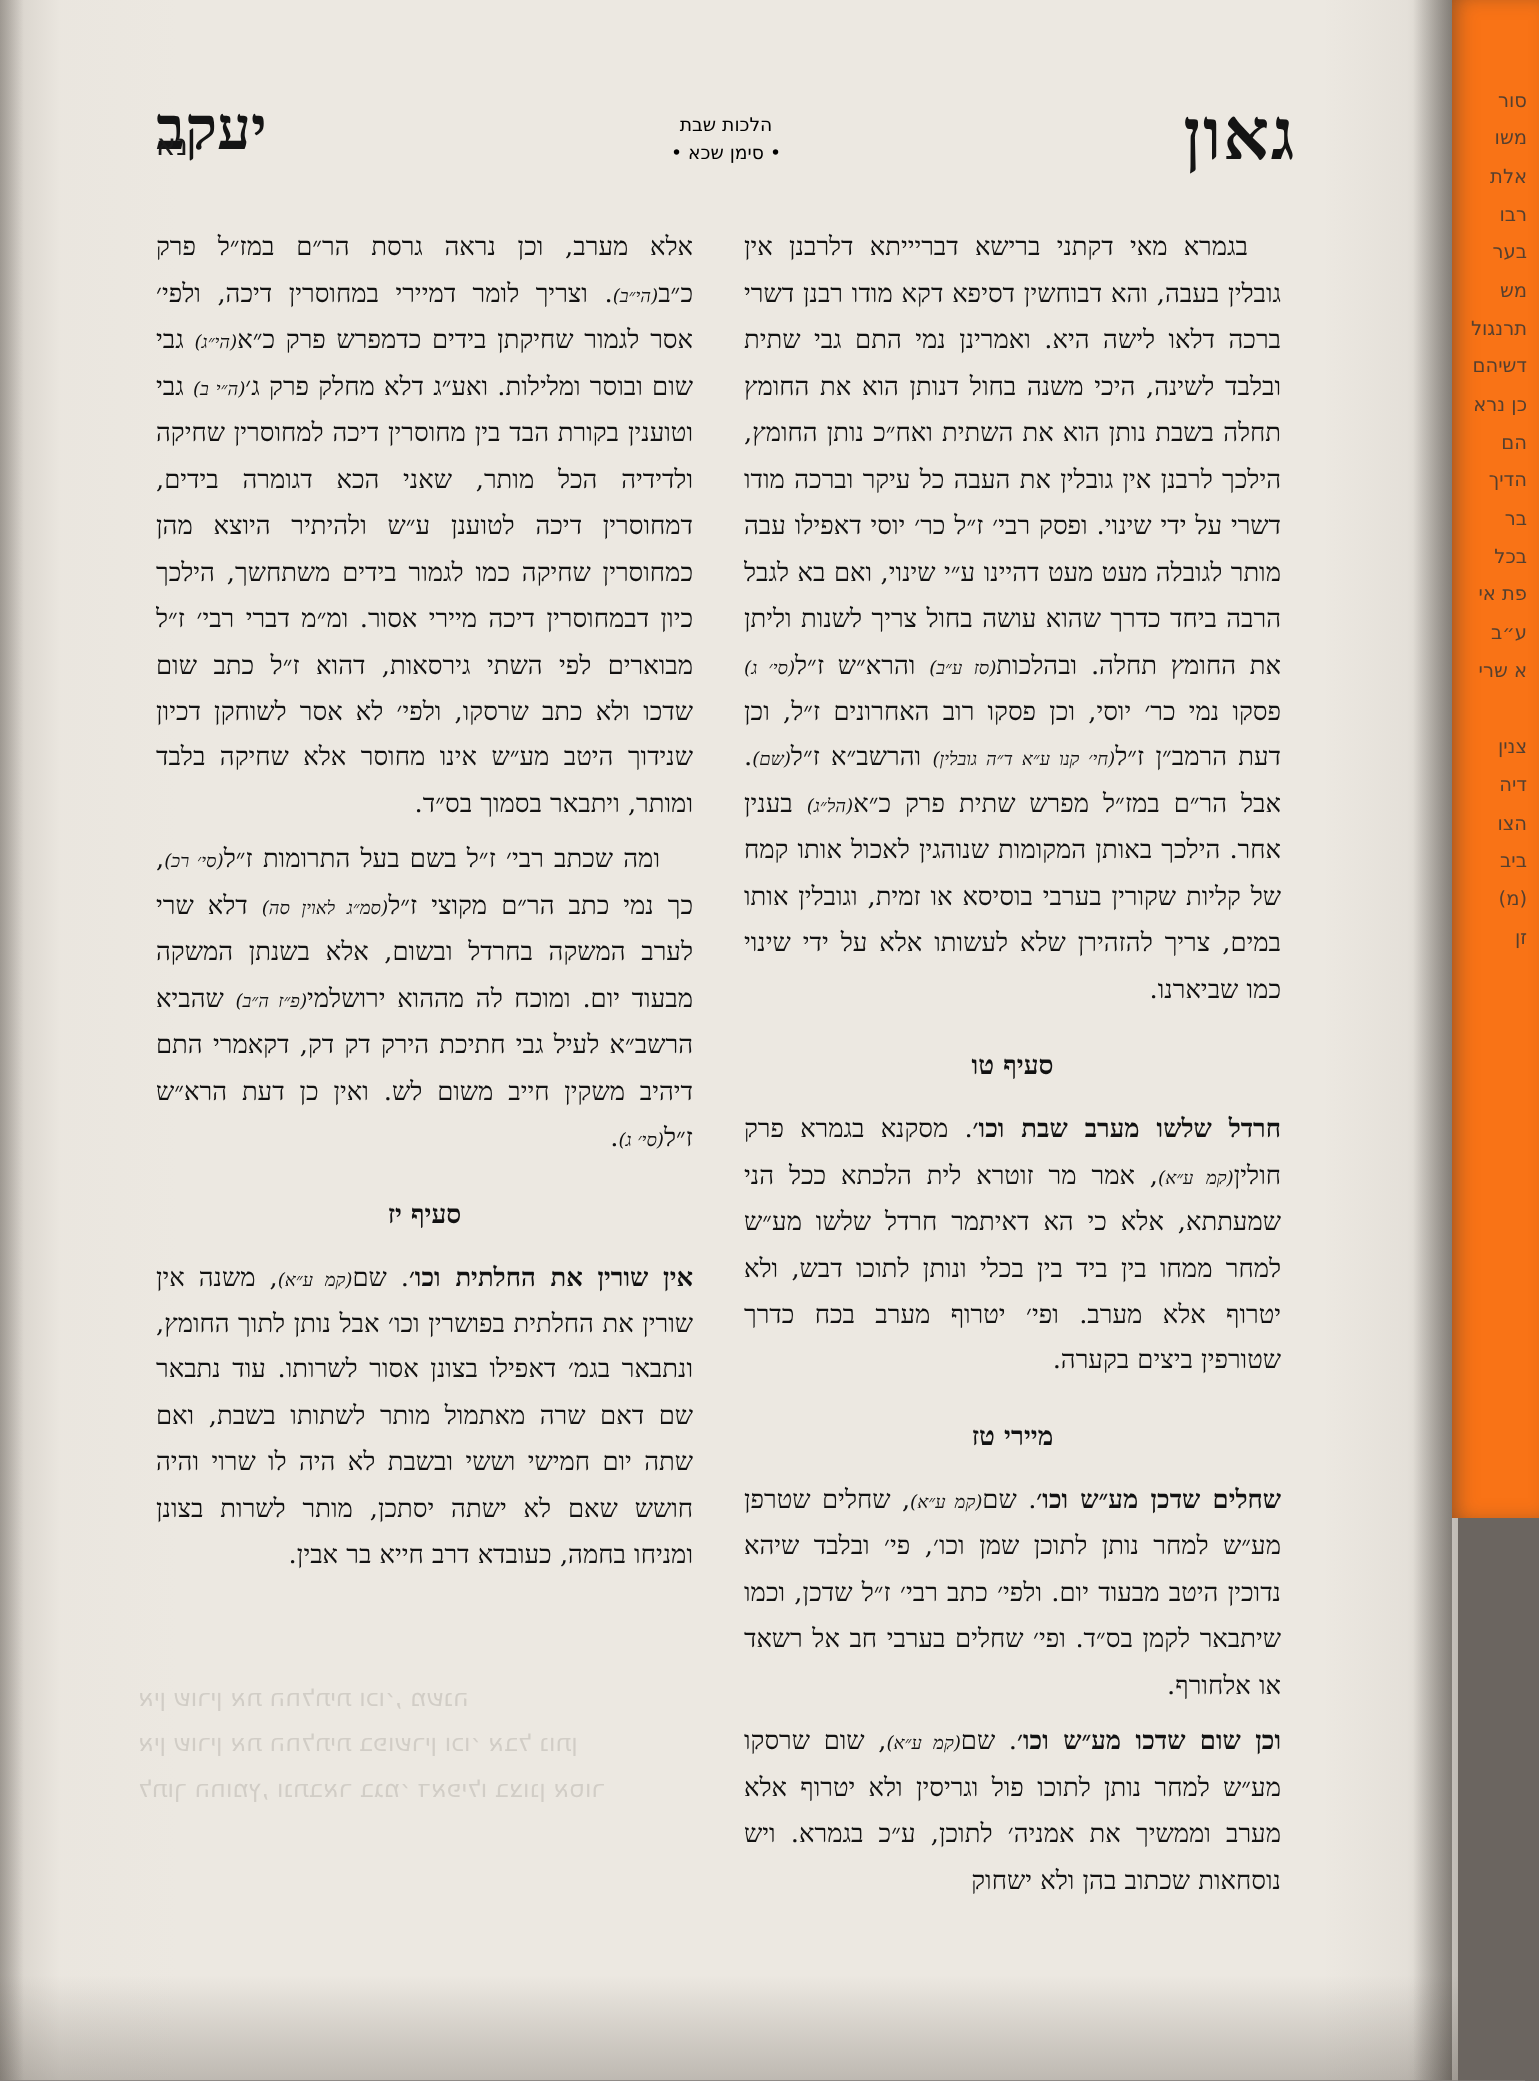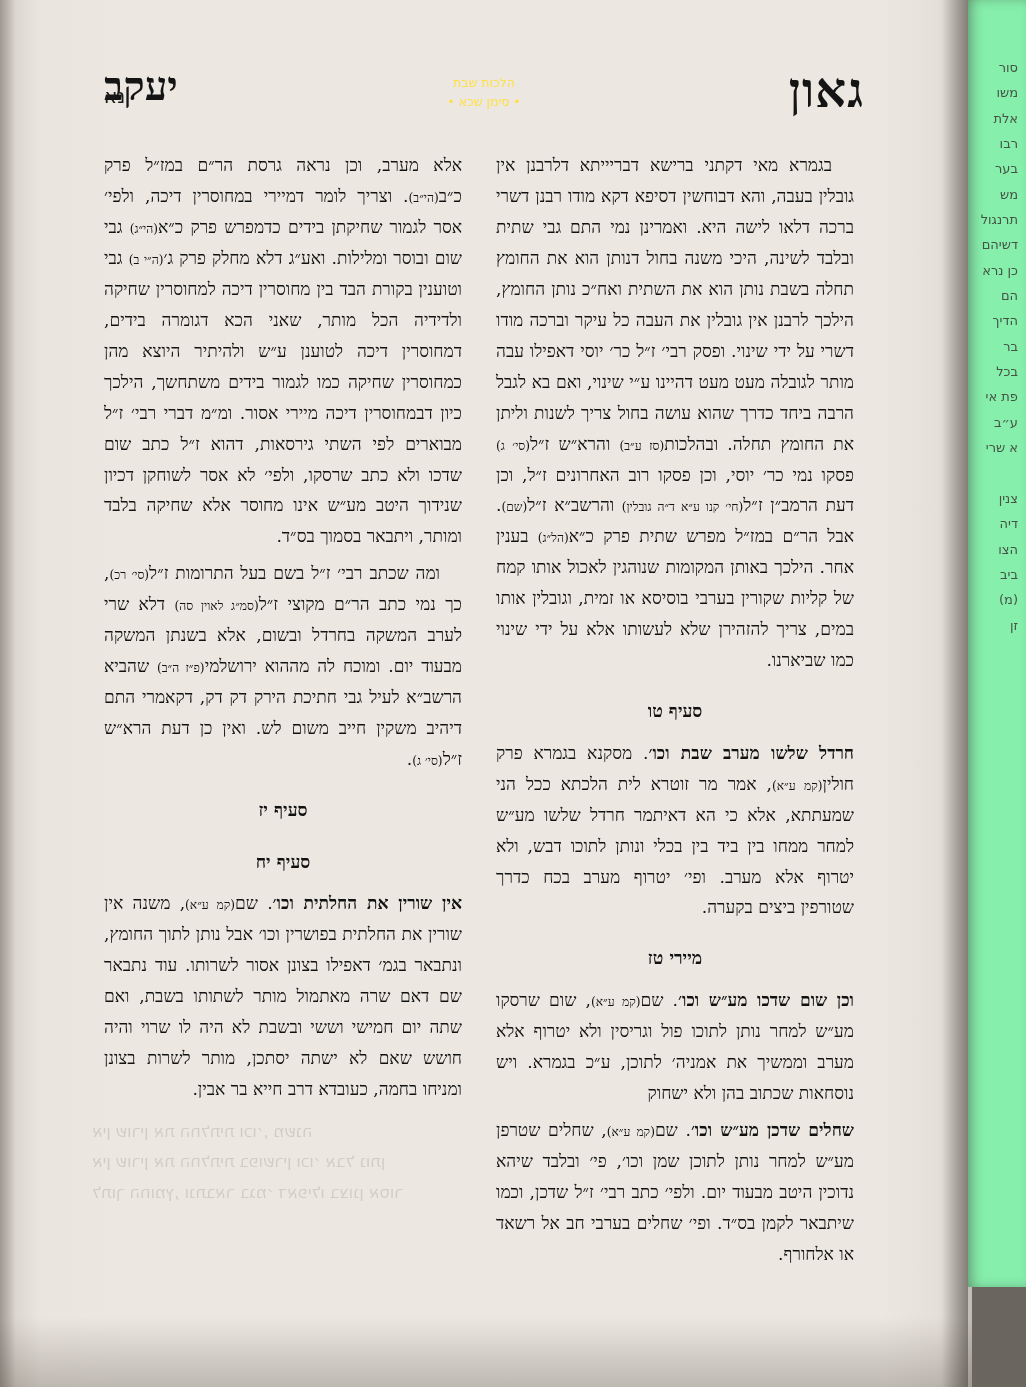--- a/index.html
+++ b/index.html
@@ -29,22 +29,22 @@
     background: #ece8e1;
     background-image:
       linear-gradient(to right, rgba(120,110,100,0.22) 0px, rgba(200,192,182,0.05) 40px, rgba(255,255,255,0) 120px),
       linear-gradient(to left, rgba(90,84,78,0.30) 0px, rgba(160,152,144,0.10) 34px, rgba(255,255,255,0) 90px);
   }
   
   .next-page {
     position: absolute;
     right: 0; top: 0;
     width: 58px;
-    height: 1287px;
-    background: #86efac;
+    height: 1012px;
+    background: #f97316;
     box-shadow: inset 6px 0 14px -4px rgba(60,54,48,0.55);
     overflow: hidden;
   }
   .next-page .sliver-col {
     position: absolute;
     top: 55px;
     right: 8px;
     width: 40px;
     height: 1240px;
     font-size: 13px;
@@ -110,21 +110,21 @@
   }
   .hdr-right { right: 0; }
   .hdr-center {
     position: absolute;
     top: 12px;
     left: 50%;
     transform: translateX(-50%);
     text-align: center;
     font-size: 12.5px;
     line-height: 1.5;
-    color: #fde047;
+    color: #000000;
     white-space: pre-line;
   }
   .folio {
     position: absolute;
     left: 0;
     top: 22px;
     font-size: 20px;
     color: #1a1a1a;
   }
   .hdr-left-group {
@@ -164,20 +164,21 @@
   .para {
     margin: 0 0 6px 0;
     text-indent: 22px;
   }
   .para.noindent { text-indent: 0; }
   .lead {
     font-weight: bold;
   }
   .src {
     font-size: 12.2px;
+    font-style: italic;
   }
   .seif-head {
     text-align: center;
     font-weight: bold;
     font-size: 17.5px;
     margin: 20px 0 10px 0;
     text-indent: 0;
   }
 </style>
 </head>
@@ -199,31 +200,30 @@
 
   <div class="columns">
 
     <div class="col col-right">
       <p class="para" id="r-p1"><span>בגמרא מאי דקתני ברישא דבריייתא דלרבנן אין גובלין בעבה, והא דבוחשין דסיפא דקא מודו רבנן דשרי ברכה דלאו לישה היא. ואמרינן נמי התם גבי שתית ובלבד לשינה, היכי משנה בחול דנותן הוא את החומץ תחלה בשבת נותן הוא את השתית ואח״כ נותן החומץ, הילכך לרבנן אין גובלין את העבה כל עיקר וברכה מודו דשרי על ידי שינוי. ופסק רבי׳ ז״ל כר׳ יוסי דאפילו עבה מותר לגובלה מעט מעט דהיינו ע״י שינוי, ואם בא לגבל הרבה ביחד כדרך שהוא עושה בחול צריך לשנות וליתן את החומץ תחלה. ובהלכות</span><span class="src">(סז ע״ב)</span><span> והרא״ש ז״ל</span><span class="src">(סי׳ ג)</span><span> פסקו נמי כר׳ יוסי, וכן פסקו רוב האחרונים ז״ל, וכן דעת הרמב״ן ז״ל</span><span class="src">(חי׳ קנו ע״א ד״ה גובלין)</span><span> והרשב״א ז״ל</span><span class="src">(שם)</span><span>. אבל הר״ם במז״ל מפרש שתית פרק כ״א</span><span class="src">(הל״ג)</span><span> בענין אחר. הילכך באותן המקומות שנוהגין לאכול אותו קמח של קליות שקורין בערבי בוסיסא או זמית, וגובלין אותו במים, צריך להזהירן שלא לעשותו אלא על ידי שינוי כמו שביארנו.</span></p>
 
       <div class="seif-head">סעיף טו</div>
       <p class="para noindent" id="r-p2"><span class="lead">חרדל שלשו מערב שבת וכו׳</span><span>. מסקנא בגמרא פרק חולין</span><span class="src">(קמ ע״א)</span><span>, אמר מר זוטרא לית הלכתא ככל הני שמעתתא, אלא כי הא דאיתמר חרדל שלשו מע״ש למחר ממחו בין ביד בין בכלי ונותן לתוכו דבש, ולא יטרוף אלא מערב. ופי׳ יטרוף מערב בכח כדרך שטורפין ביצים בקערה.</span></p>
 
       <div class="seif-head">מיירי טז</div>
+      <p class="para noindent" id="r-p3"><span class="lead">שחלים שדכן מע״ש וכו׳</span><span>. שם</span><span class="src">(קמ ע״א)</span><span>, שחלים שטרפן מע״ש למחר נותן לתוכן שמן וכו׳, פי׳ ובלבד שיהא נדוכין היטב מבעוד יום. ולפי׳ כתב רבי׳ ז״ל שדכן, וכמו שיתבאר לקמן בס״ד. ופי׳ שחלים בערבי חב אל רשאד או אלחורף.</span></p>
       <p class="para noindent" id="r-p4"><span class="lead">וכן שום שדכו מע״ש וכו׳</span><span>. שם</span><span class="src">(קמ ע״א)</span><span>, שום שרסקו מע״ש למחר נותן לתוכו פול וגריסין ולא יטרוף אלא מערב וממשיך את אמניה׳ לתוכן, ע״כ בגמרא. ויש נוסחאות שכתוב בהן ולא ישחוק</span></p>
-      <p class="para noindent" id="r-p3"><span class="lead">שחלים שדכן מע״ש וכו׳</span><span>. שם</span><span class="src">(קמ ע״א)</span><span>, שחלים שטרפן מע״ש למחר נותן לתוכן שמן וכו׳, פי׳ ובלבד שיהא נדוכין היטב מבעוד יום. ולפי׳ כתב רבי׳ ז״ל שדכן, וכמו שיתבאר לקמן בס״ד. ופי׳ שחלים בערבי חב אל רשאד או אלחורף.</span></p>
     </div>
 
     <div class="col col-left">
       <p class="para noindent" id="l-p1"><span>אלא מערב, וכן נראה גרסת הר״ם במז״ל פרק כ״ב</span><span class="src">(הי״ב)</span><span>. וצריך לומר דמיירי במחוסרין דיכה, ולפי׳ אסר לגמור שחיקתן בידים כדמפרש פרק כ״א</span><span class="src">(הי״ג)</span><span> גבי שום ובוסר ומלילות. ואע״ג דלא מחלק פרק ג׳</span><span class="src">(ה״י ב)</span><span> גבי וטוענין בקורת הבד בין מחוסרין דיכה למחוסרין שחיקה ולדידיה הכל מותר, שאני הכא דגומרה בידים, דמחוסרין דיכה לטוענן ע״ש ולהיתיר היוצא מהן כמחוסרין שחיקה כמו לגמור בידים משתחשך, הילכך כיון דבמחוסרין דיכה מיירי אסור. ומ״מ דברי רבי׳ ז״ל מבוארים לפי השתי גירסאות, דהוא ז״ל כתב שום שדכו ולא כתב שרסקו, ולפי׳ לא אסר לשוחקן דכיון שנידוך היטב מע״ש אינו מחוסר אלא שחיקה בלבד ומותר, ויתבאר בסמוך בס״ד.</span></p>
       <p class="para" id="l-p2"><span>ומה שכתב רבי׳ ז״ל בשם בעל התרומות ז״ל</span><span class="src">(סי׳ רכ)</span><span>, כך נמי כתב הר״ם מקוצי ז״ל</span><span class="src">(סמ״ג לאוין סה)</span><span> דלא שרי לערב המשקה בחרדל ובשום, אלא בשנתן המשקה מבעוד יום. ומוכח לה מההוא ירושלמי</span><span class="src">(פ״ז ה״ב)</span><span> שהביא הרשב״א לעיל גבי חתיכת הירק דק דק, דקאמרי התם דיהיב משקין חייב משום לש. ואין כן דעת הרא״ש ז״ל</span><span class="src">(סי׳ ג)</span><span>.</span></p>
 
       <div class="seif-head">סעיף יז</div>
 
-      <div class="seif-head">סעיף יח</div>
       <p class="para noindent" id="l-p4"><span class="lead">אין שורין את החלתית וכו׳</span><span>. שם</span><span class="src">(קמ ע״א)</span><span>, משנה אין שורין את החלתית בפושרין וכו׳ אבל נותן לתוך החומץ, ונתבאר בגמ׳ דאפילו בצונן אסור לשרותו. עוד נתבאר שם דאם שרה מאתמול מותר לשתותו בשבת, ואם שתה יום חמישי וששי ובשבת לא היה לו שרוי והיה חושש שאם לא ישתה יסתכן, מותר לשרות בצונן ומניחו בחמה, כעובדא דרב חייא בר אבין.</span></p>
     </div>
   </div>
 
   <div class="bleed-ghost">אין שורין את החלתית וכו׳, משנה
 אין שורין את החלתית בפושרין וכו׳ אבל נותן
 לתוך החומץ, ונתבאר בגמ׳ דאפילו בצונן אסור</div>
 
   <div class="bottom-curl"></div>
   <div class="page-edge-left"></div>

